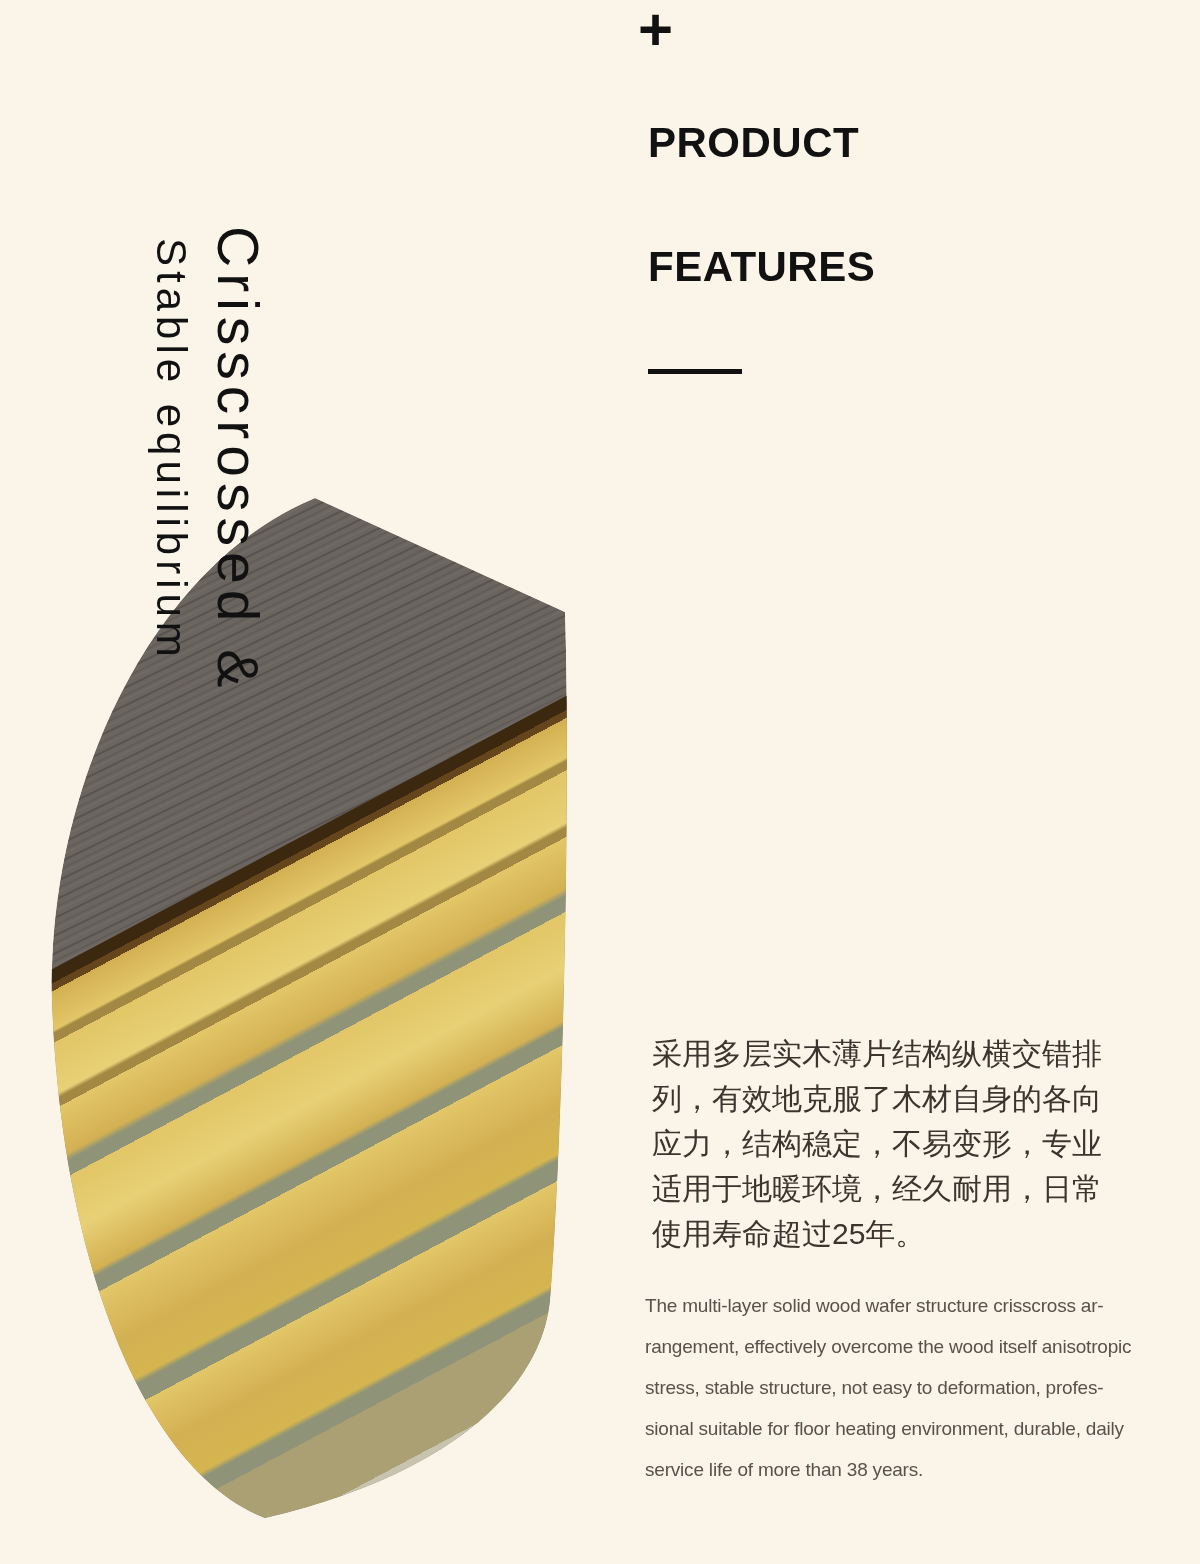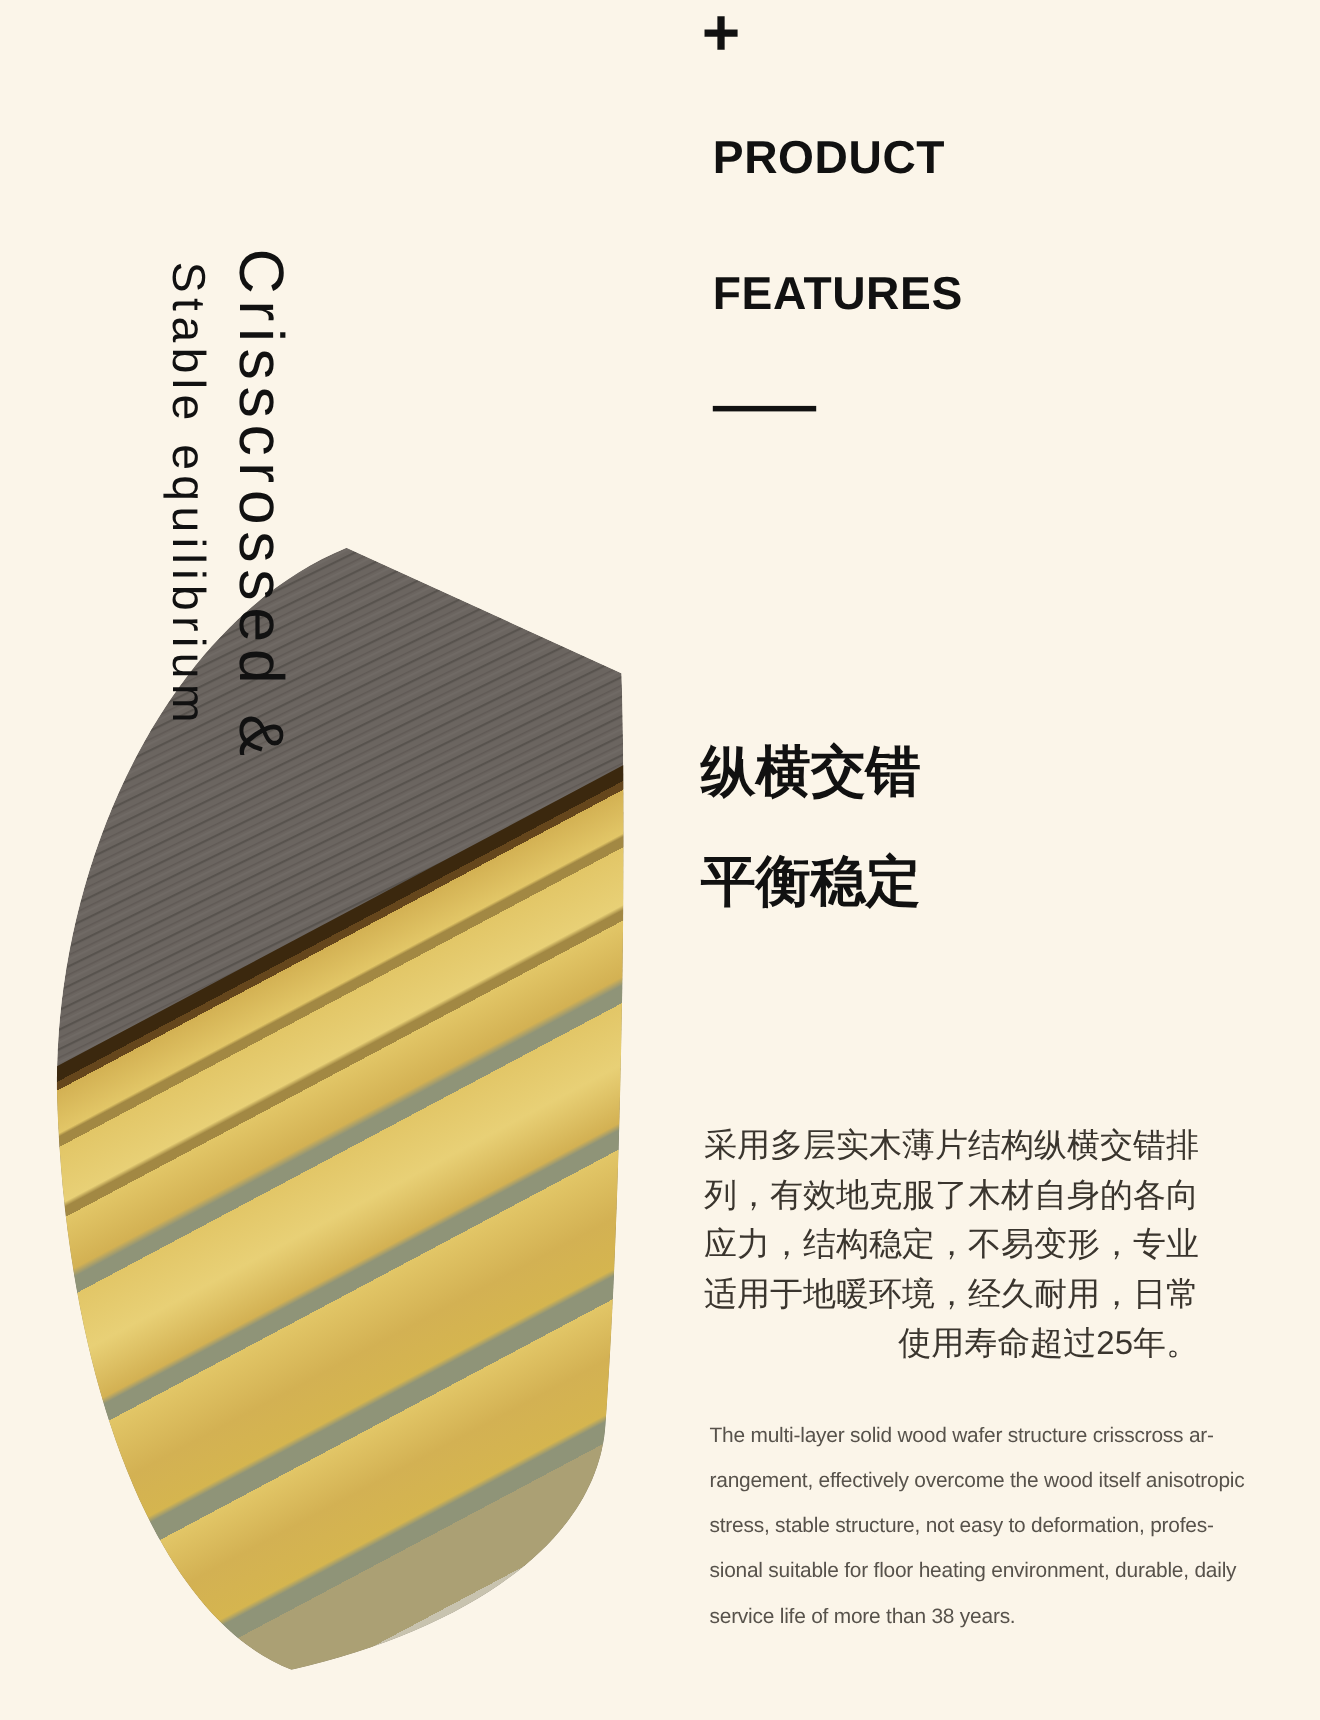--- a/index.html
+++ b/index.html
@@ -95,24 +95,22 @@
   <div class="side-label-line first">Crisscrossed &amp;</div>
   <div class="side-label-line second">Stable equilibrium</div>
 
   <div class="plus-mark">+</div>
 
   <h1 class="section-heading" style="margin:0;">PRODUCT
 FEATURES</h1>
 
   <div class="divider"></div>
 
-  <h2 class="headline-zh" style="margin:0;">纵横交错
-平衡稳定</h2>
 
-  <p class="body-zh" style="margin:0;text-align:right;">采用多层实木薄片结构纵横交错排
+  <p class="body-zh" style="margin:12px;">采用多层实木薄片结构纵横交错排
 列，有效地克服了木材自身的各向
 应力，结构稳定，不易变形，专业
 适用于地暖环境，经久耐用，日常
 使用寿命超过25年。</p>
 
   <p class="body-en" style="margin:0;">The multi-layer solid wood wafer structure crisscross ar-
 rangement, effectively overcome the wood itself anisotropic
 stress, stable structure, not easy to deformation, profes-
 sional suitable for floor heating environment, durable, daily
 service life of more than 38 years.</p>

